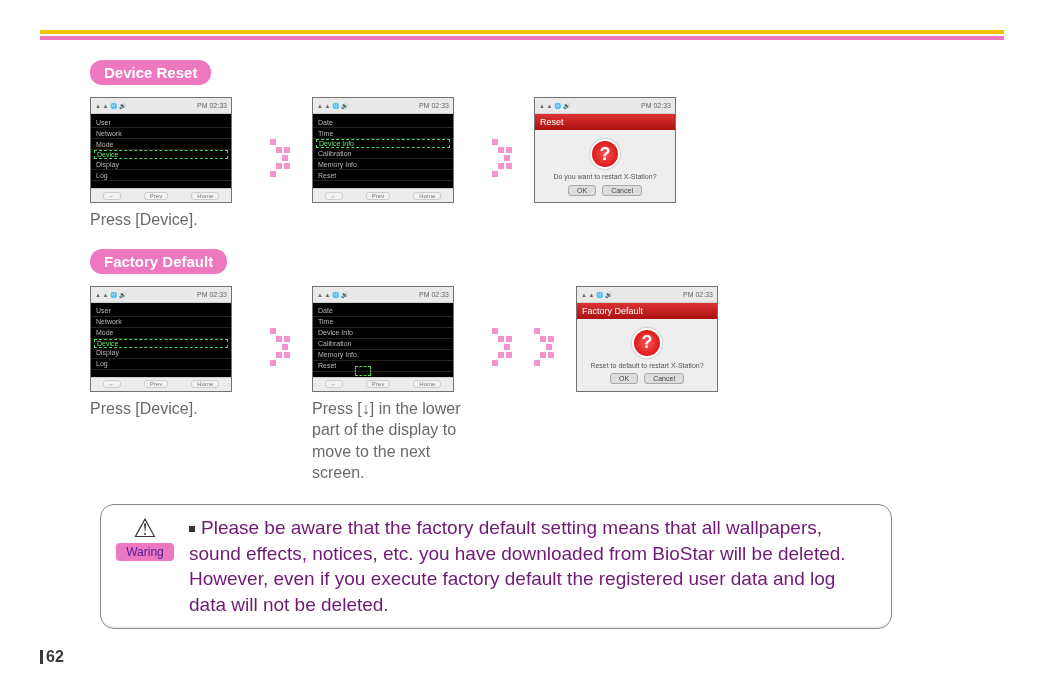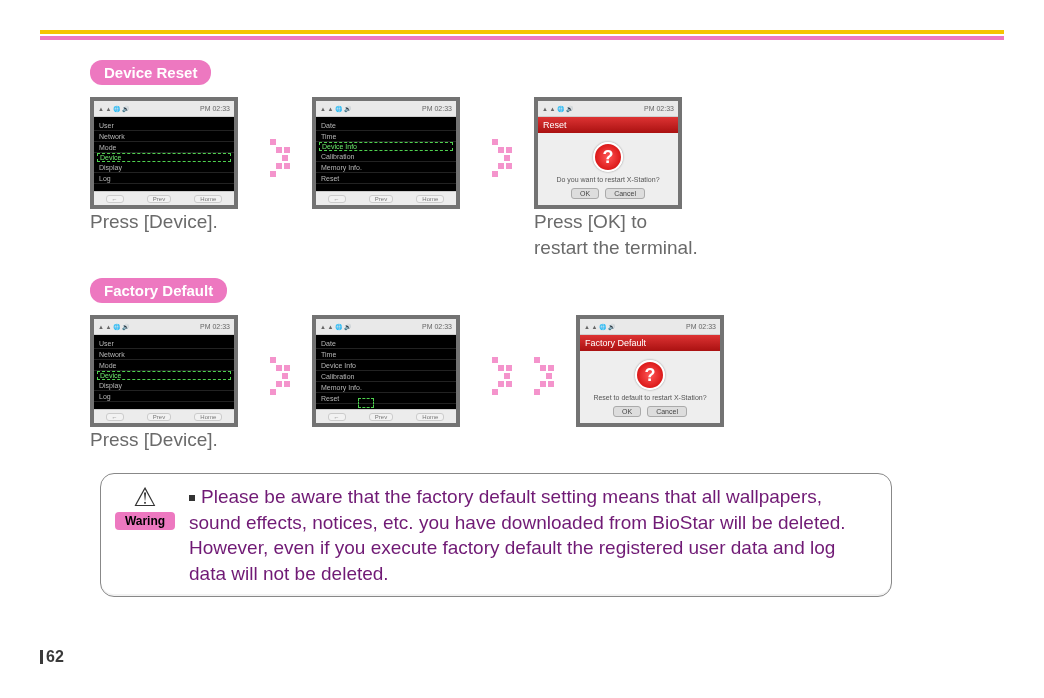--- a/index.html
+++ b/index.html
@@ -42,24 +42,25 @@
     margin-bottom: 18px;
   }
   .step {
     display: flex;
     flex-direction: column;
     width: 180px;
   }
   .thumb {
     width: 140px;
     height: 104px;
-    border: 4px solid #737373;
+    border: 1px solid #737373;
     background: #f6f6f6;
     position: relative;
     overflow: hidden;
+    margin-bottom: 6px;
   }
   .thumb .statusbar {
     height: 15px;
     background: #e9e9e9;
     border-bottom: 1px solid #cfcfcf;
     font-size: 7px;
     color: #666;
     display: flex;
     justify-content: space-between;
     align-items: center;
@@ -118,21 +119,21 @@
     width: 26px; height: 26px; border-radius: 50%;
     background: radial-gradient(#f55,#c00);
     color:#fff; font-weight:bold; font-size:18px;
     display:flex; align-items:center; justify-content:center;
     border:2px solid #fff; box-shadow:0 0 2px #888;
   }
   .dlg-text { font-size:7px; color:#555; text-align:center; line-height:1.1; }
   .dlg-btns { display:flex; gap:6px; }
   .dlg-btns span { font-size:7px; background:#ddd; border:1px solid #aaa; border-radius:3px; padding:1px 8px; color:#444; }
   .caption {
-    font-size: 19px;
+    font-size: 16px;
     color: #6a6a6a;
     line-height: 1.35;
     max-width: 180px;
     padding-right: 10px;
   }
   .arrow-block {
     width: 30px; padding-top: 42px; margin-right: 12px;
   }
   .chev-row { display:flex; gap:2px; margin-bottom:2px; }
   .sq { width:6px; height:6px; background:#f494cc; }
@@ -157,22 +158,22 @@
     align-items: center;
     min-width: 60px;
   }
   .tri {
     font-size: 26px;
     color: #333;
     line-height: 1;
   }
   .warn-label {
     background: #ed78c0;
-    color: #000000;
-    font-weight: bold;
+    color: #4c1d95;
+    font-weight: normal;
     font-size: 12px;
     padding: 2px 10px;
     border-radius: 4px;
     margin-top: 2px;
   }
   .warn-text {
     font-size: 19px;
     color: #701a75;
     line-height: 1.35;
   }
@@ -298,21 +299,20 @@
           <div class="dlg-head">Reset</div>
           <div class="dlg-body">
             <div class="qmark">?</div>
             <div class="dlg-text">Do you want to restart X-Station?</div>
             <div class="dlg-btns">
               <span>OK</span>
               <span>Cancel</span>
             </div>
           </div>
         </div>
-        <div class="caption">Press [OK] to restart the terminal.</div>
       </div>
 
     </div>
   </div>
 
   <div>
     <div class="section-label">Factory Default</div>
     <div class="row">
 
       <div class="step">
@@ -372,20 +372,21 @@
             <div class="item">Memory Info.</div>
             <div class="item">Reset</div>
           </div>
           <div class="bottom-bar">
               <span>←</span>
               <span>Prev</span>
               <span>Home</span>
             </div>
           <span class="hl-arrow" style="bottom:15px; left:42px; border:1px dashed #4fd24f; width:14px; height:8px;"></span>
         </div>
+        <div class="caption">Press [↓] in the lower part of the display to move to the next screen.</div>
       </div>
 
       <div class="arrow-block">
         <div class="chev-row">
             <div class="sq"></div>
           </div>
         <div class="chev-row offset1">
             <div class="sq"></div>
             <div class="sq"></div>
           </div>

